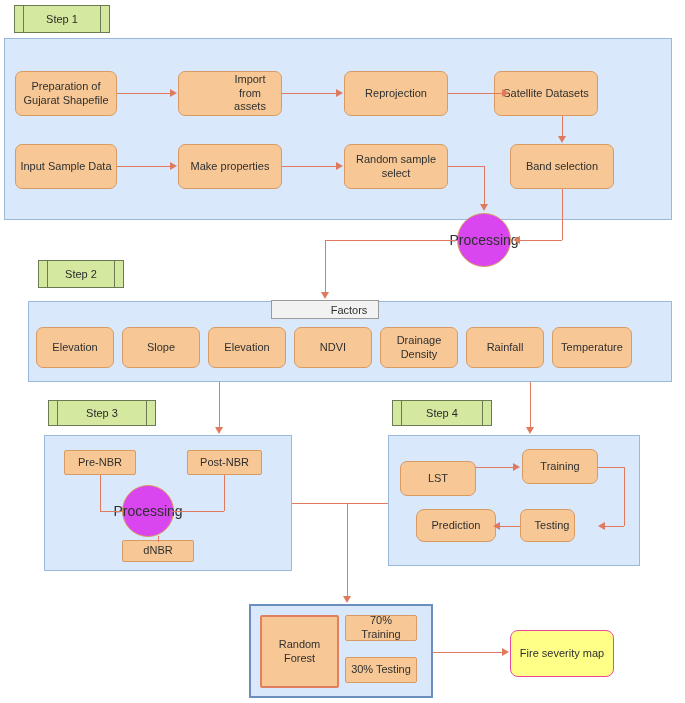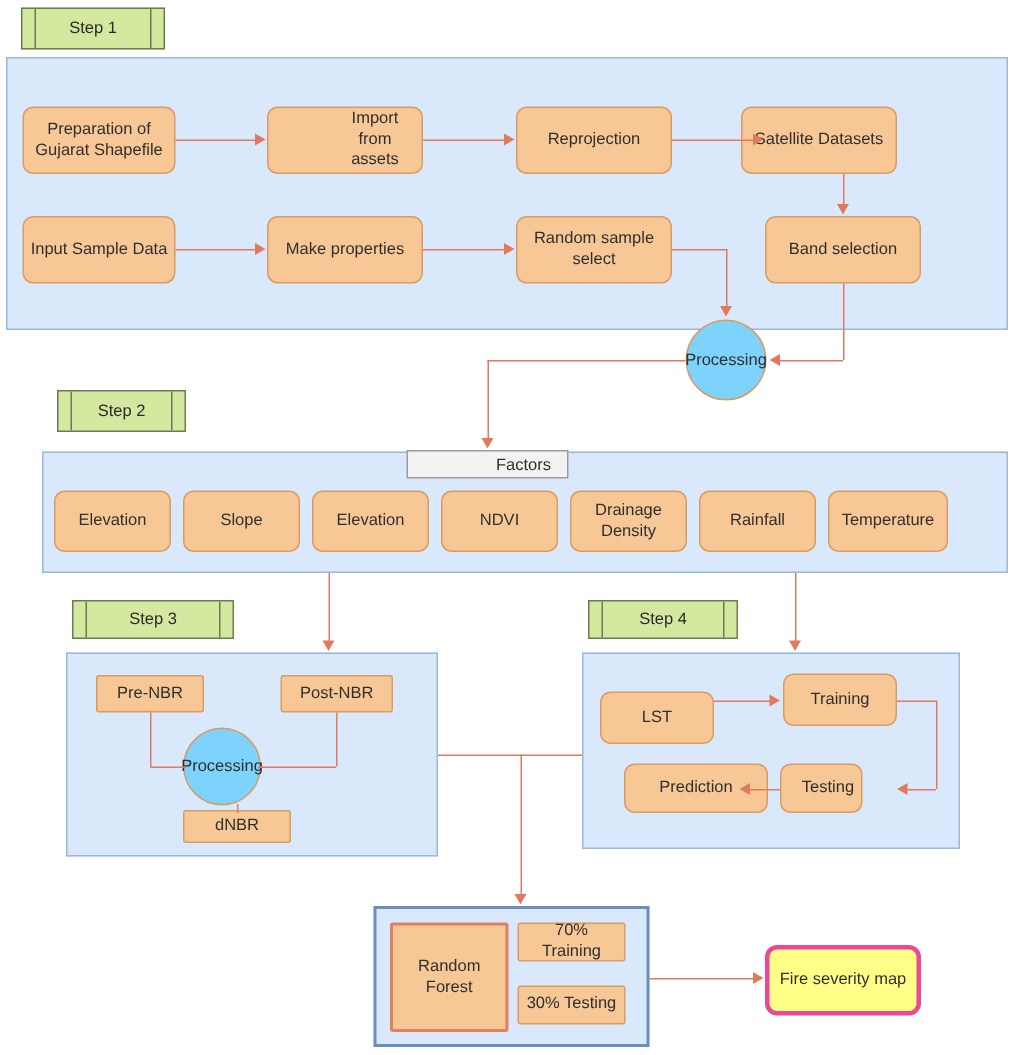--- a/index.html
+++ b/index.html
@@ -37,30 +37,30 @@
     border:1px solid #d79b63;
     border-radius:7px;
     display:flex;align-items:center;justify-content:center;
     text-align:center;font-size:11px;line-height:1.25;color:#2f2f2f;
     padding:2px 3px;
   }
   .box.sharp{border-radius:2px;}
   .box.thick{border:2px solid #e08060;border-radius:2px;}
 
   .circle{
-    background:#7dd3fc;
+    background:#d946ef;
     border:1px solid #d79b63;
     border-radius:50%;
     display:flex;align-items:center;justify-content:center;
-    font-size:11px;color:#2f2f2f;text-align:center;
+    font-size:14px;color:#2f2f2f;text-align:center;
   }
 
   .yellowbox{
     background:#ffff88;
-    border:3px solid #ec4899;
+    border:1px solid #ec4899;
     border-radius:8px;
     display:flex;align-items:center;justify-content:center;
     text-align:left;font-size:11px;line-height:1.25;color:#2f2f2f;
   }
 
   .plainbox{
     background:#f2f2f2;
     border:1px solid #9a9a9a;
     display:flex;align-items:center;justify-content:center;
     font-size:11px;color:#2f2f2f;padding-left:48px;
@@ -225,21 +225,21 @@
 
   <div class="abs box" style="left:400px;top:449px;width:76px;height:35px;margin-top:12px;">
     <span>LST</span>
   </div>
   <div class="abs box" style="left:522px;top:449px;width:76px;height:35px;">
     <span>Training</span>
   </div>
   <div class="abs box" style="left:520px;top:509px;width:55px;height:33px;padding-left:12px;">
     <span>Testing</span>
   </div>
-  <div class="abs box" style="left:416px;top:509px;width:96px;height:33px;">
+  <div class="abs box" style="left:416px;top:509px;width:80px;height:33px;border-radius:8px;">
     <span>Prediction</span>
   </div>
 
   <div class="ln-h" style="left:476px;top:467px;width:38px;"></div>
   <div class="arw arw-r" style="left:513px;top:463px;"></div>
 
   <div class="ln-h" style="left:598px;top:467px;width:26px;"></div>
   <div class="ln-v" style="left:624px;top:467px;height:59px;"></div>
   <div class="ln-h" style="left:605px;top:526px;width:19px;"></div>
   <div class="arw arw-l" style="left:598px;top:522px;"></div>

